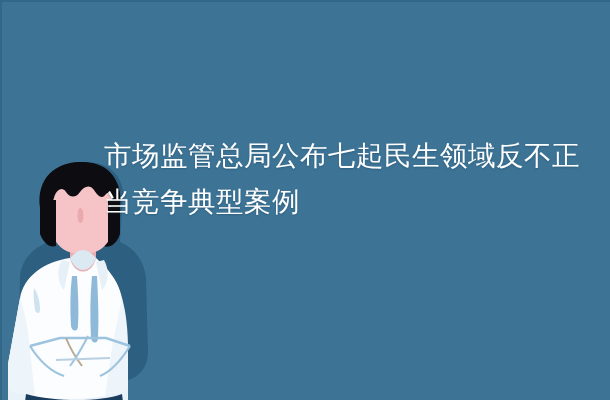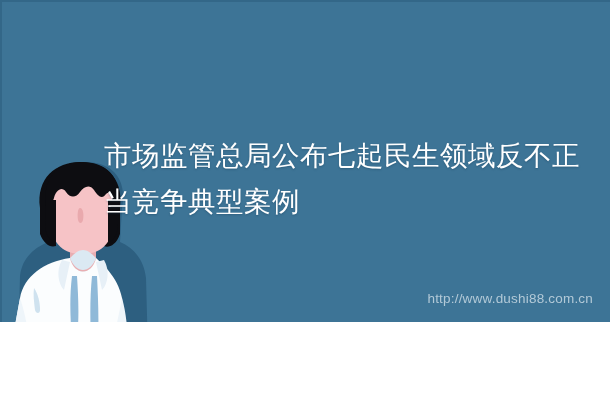--- a/index.html
+++ b/index.html
@@ -3,21 +3,21 @@
 <meta charset="utf-8">
 <style>
   html, body {
     margin: 0;
     padding: 0;
     background: #ffffff;
   }
   #poster {
     position: relative;
     width: 610px;
-    height: 322px;
+    height: 400px;
     overflow: hidden;
     background: #3d7496;
     font-family: "Liberation Sans", "DejaVu Sans", sans-serif;
   }
   
   #edge-shade {
     position: absolute;
     inset: 0;
     pointer-events: none;
     box-shadow: inset 2px 2px 0 0 rgba(20,60,88,0.22);
@@ -126,15 +126,14 @@
 
       <path d="M8 240 C40 252 96 252 128 240 L128 254 L8 254 Z" fill="#e9f2f8"></path>
 
       <path d="M26 244 C56 252 100 252 122 244 L124 260 L24 260 Z" fill="#1b3d5e"></path>
       <rect x="24" y="252" width="102" height="10" fill="#1b3d5e"></rect>
     </svg>
   </div>
 
   <div id="headline">市场监管总局公布七起民生领域反不正当竞争典型案例</div>
 
-  <div id="watermark">http://www.dushi88.com.cn</div>
 
 </div>
 
 </body></html>

